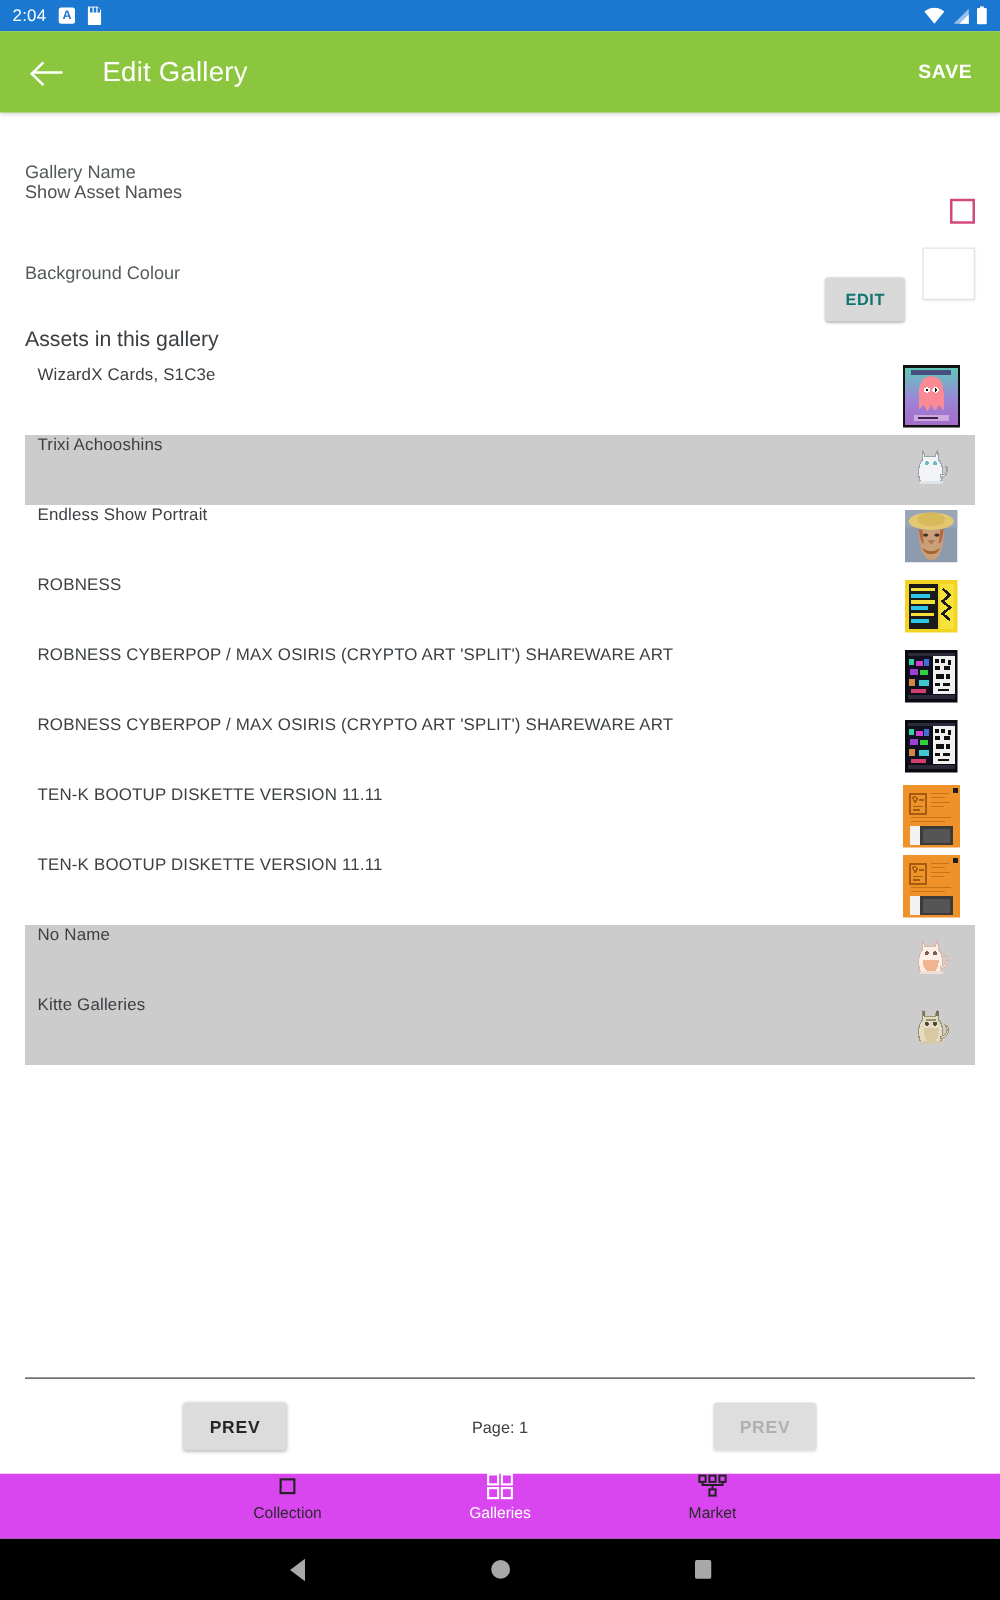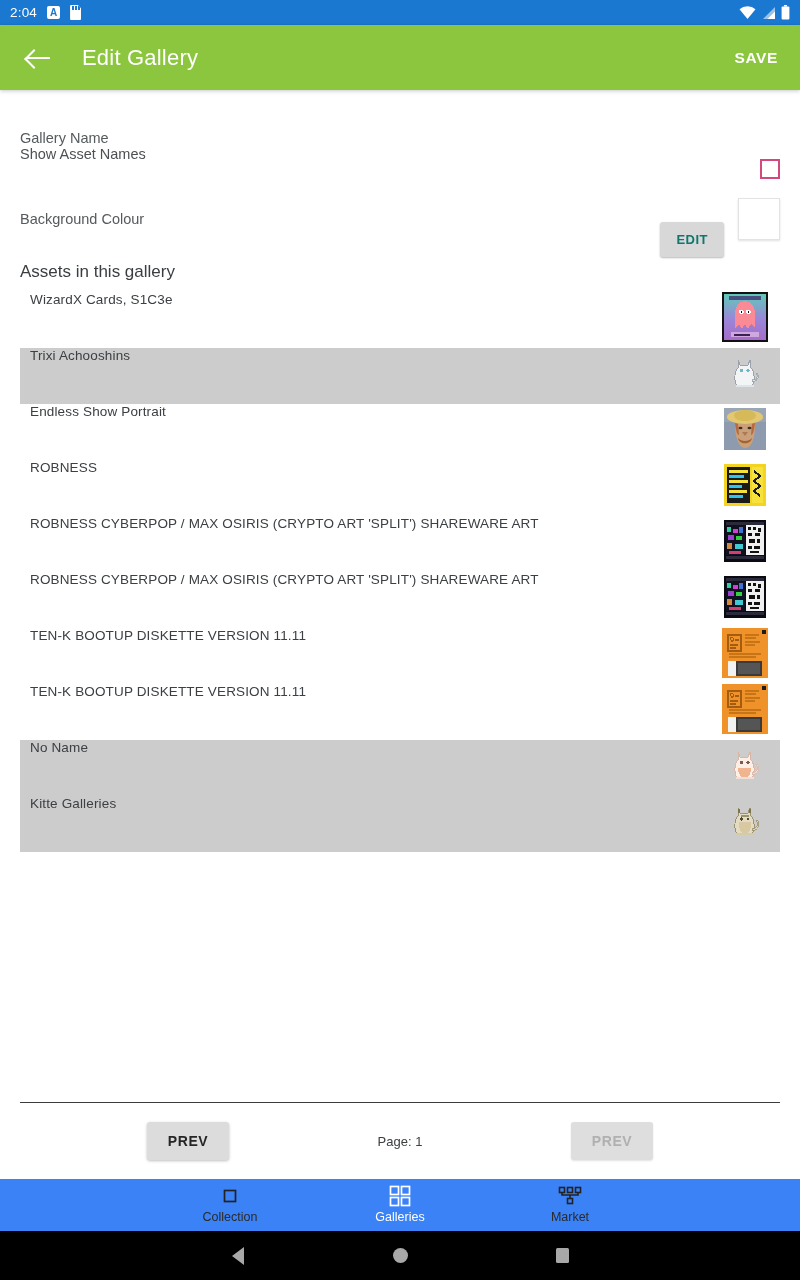--- a/index.html
+++ b/index.html
@@ -100,21 +100,21 @@
     background:#dcdcdc; border:none; border-radius:3px; padding:11px 17px; cursor:pointer;
     box-shadow:0 1px 3px rgba(0,0,0,.26); color:#262626;
   }
   .pg-btn.disabled { color:#b0b0b0; box-shadow:0 1px 2px rgba(0,0,0,.12); cursor:default; background:#dedede;}
   .pg-spacer-a { width: 126px; }
   .pg-spacer-b { width: 126px; }
   .pg-label { font-size:13px; color:#3c4043; width: 90px; text-align:center;}
 
   
   .bottomnav {
-    flex: 0 0 52px; background:#3b82f6; display:flex; align-items:center; justify-content:center;
+    flex: 0 0 52px; background:#d946ef; display:flex; align-items:flex-start; justify-content:center;
   }
   .nav-item { width: 170px; display:flex; flex-direction:column; align-items:center; gap:4px; cursor:pointer; }
   .nav-label { font-size:12.5px; color:#2a2a2a; }
   .nav-item.active .nav-label { color:#ffffff; }
   .nav-icon { height: 20px; display:flex; align-items:center; justify-content:center; }
 
   
   .sysnav { flex: 0 0 49px; background:#000; display:flex; align-items:center; justify-content:center; }
   .sys-item { width: 162px; display:flex; align-items:center; justify-content:center; cursor:pointer;}
   .sys-back { width:0;height:0;border-top:9px solid transparent;border-bottom:9px solid transparent;border-right:12px solid #a8a8a8;}

